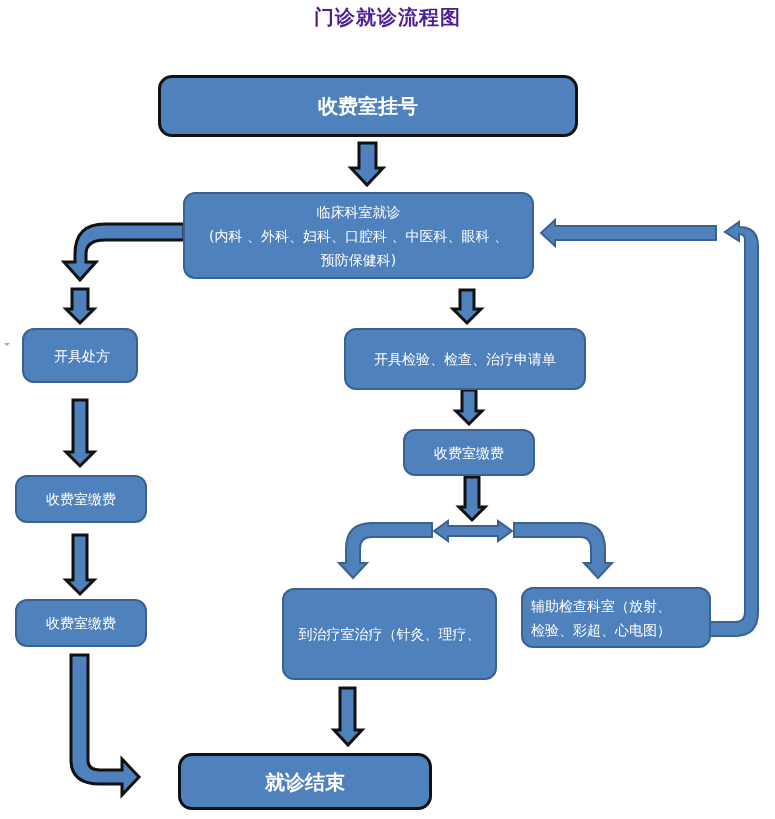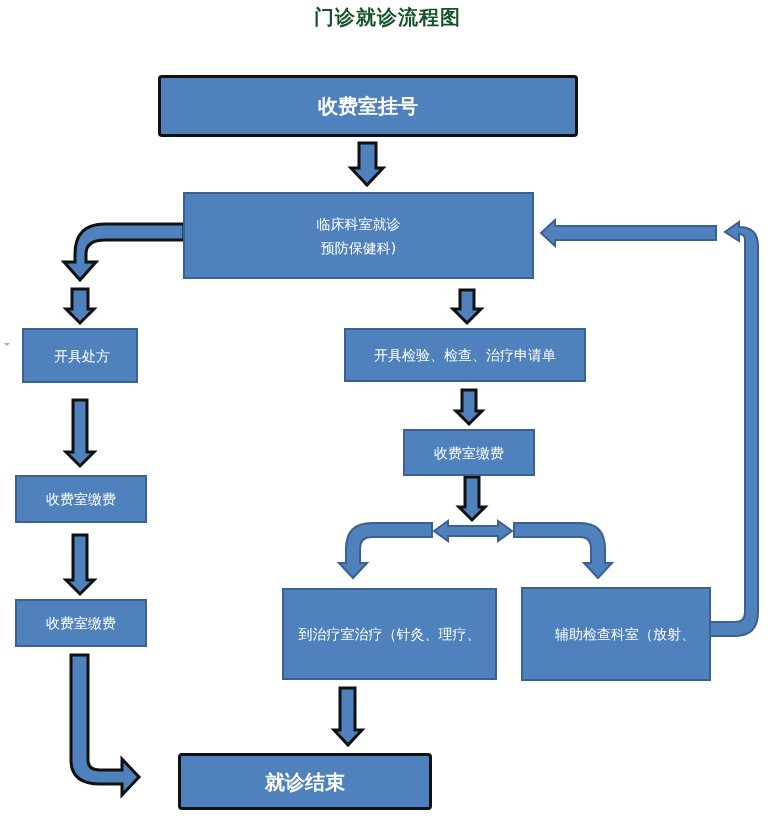--- a/index.html
+++ b/index.html
@@ -1,25 +1,25 @@
 <!DOCTYPE html>
 <html><head>
 <meta charset="utf-8">
 <style>
   html, body { margin:0; padding:0; background:#ffffff; }
   body { width:775px; height:819px; position:relative; overflow:hidden;
          font-family: "DejaVu Sans", "Liberation Sans", sans-serif; }
   .title { position:absolute; left:0; width:775px; top:4px; text-align:center;
            font-family:"DejaVu Serif","Liberation Serif",serif; font-weight:bold;
-           font-size:20px; color:#14532d; letter-spacing:1px; }
+           font-size:20px; color:#4c1d95; letter-spacing:1px; }
   .box { position:absolute; background:#4f81bd; color:#fff; display:flex;
          align-items:center; justify-content:center; text-align:center;
-         border:2px solid #3a6190; border-radius:0; box-sizing:border-box;
+         border:2px solid #3a6190; border-radius:12px; box-sizing:border-box;
          font-size:14px; line-height:24px; padding:0 8px; }
-  .box.dark { border:3px solid #111; border-radius:4px; }
+  .box.dark { border:3px solid #111; border-radius:14px; }
   .box.big { font-family:"DejaVu Serif","Liberation Serif",serif; font-weight:bold; font-size:20px; }
   .box span { display:block; }
   svg.arrows { position:absolute; left:0; top:0; }
   .tick { position:absolute; left:4px; top:343px; width:0; height:0;
           border-left:3px solid transparent; border-right:3px solid transparent;
           border-top:3px solid #aaa; }
 </style>
 </head>
 <body>
 
@@ -62,46 +62,48 @@
 </svg>
 
 <div class="tick"></div>
 
 <div class="box dark big" style="left:158px;top:75px;width:420px;height:62px;">
   <span>收费室挂号</span>
 </div>
 
 <div class="box" style="left:183px;top:192px;width:351px;height:87px;flex-direction:column;">
   <span>临床科室就诊</span>
+  <span>(内科 、外科、妇科、口腔科 、中医科、眼科 、</span>
   <span>预防保健科)</span>
 </div>
 
 <div class="box" style="left:22px;top:328px;width:116px;height:55px;padding-left:12px;">
   <span>开具处方</span>
 </div>
 
 <div class="box" style="left:15px;top:475px;width:132px;height:48px;">
   <span>收费室缴费</span>
 </div>
 
 <div class="box" style="left:15px;top:599px;width:132px;height:48px;">
   <span>收费室缴费</span>
 </div>
 
-<div class="box" style="left:344px;top:328px;width:242px;height:54px;">
+<div class="box" style="left:344px;top:328px;width:242px;height:62px;">
   <span>开具检验、检查、治疗申请单</span>
 </div>
 
 <div class="box" style="left:403px;top:429px;width:132px;height:47px;">
   <span>收费室缴费</span>
 </div>
 
 <div class="box" style="left:246px;top:588px;width:215px;height:92px;flex-direction:column;margin-left:36px;">
   <span>到治疗室治疗（针灸、理疗、</span>
 </div>
 
-<div class="box" style="left:521px;top:587px;width:190px;height:94px;flex-direction:column;align-items:flex-start;text-align:center;padding-left:32px;">
+<div class="box" style="left:521px;top:587px;width:190px;height:61px;flex-direction:column;align-items:flex-start;text-align:center;padding-left:8px;">
   <span>辅助检查科室（放射、</span>
+  <span>检验、彩超、心电图）</span>
 </div>
 
 <div class="box dark big" style="left:178px;top:753px;width:254px;height:57px;">
   <span>就诊结束</span>
 </div>
 
 </body></html>

